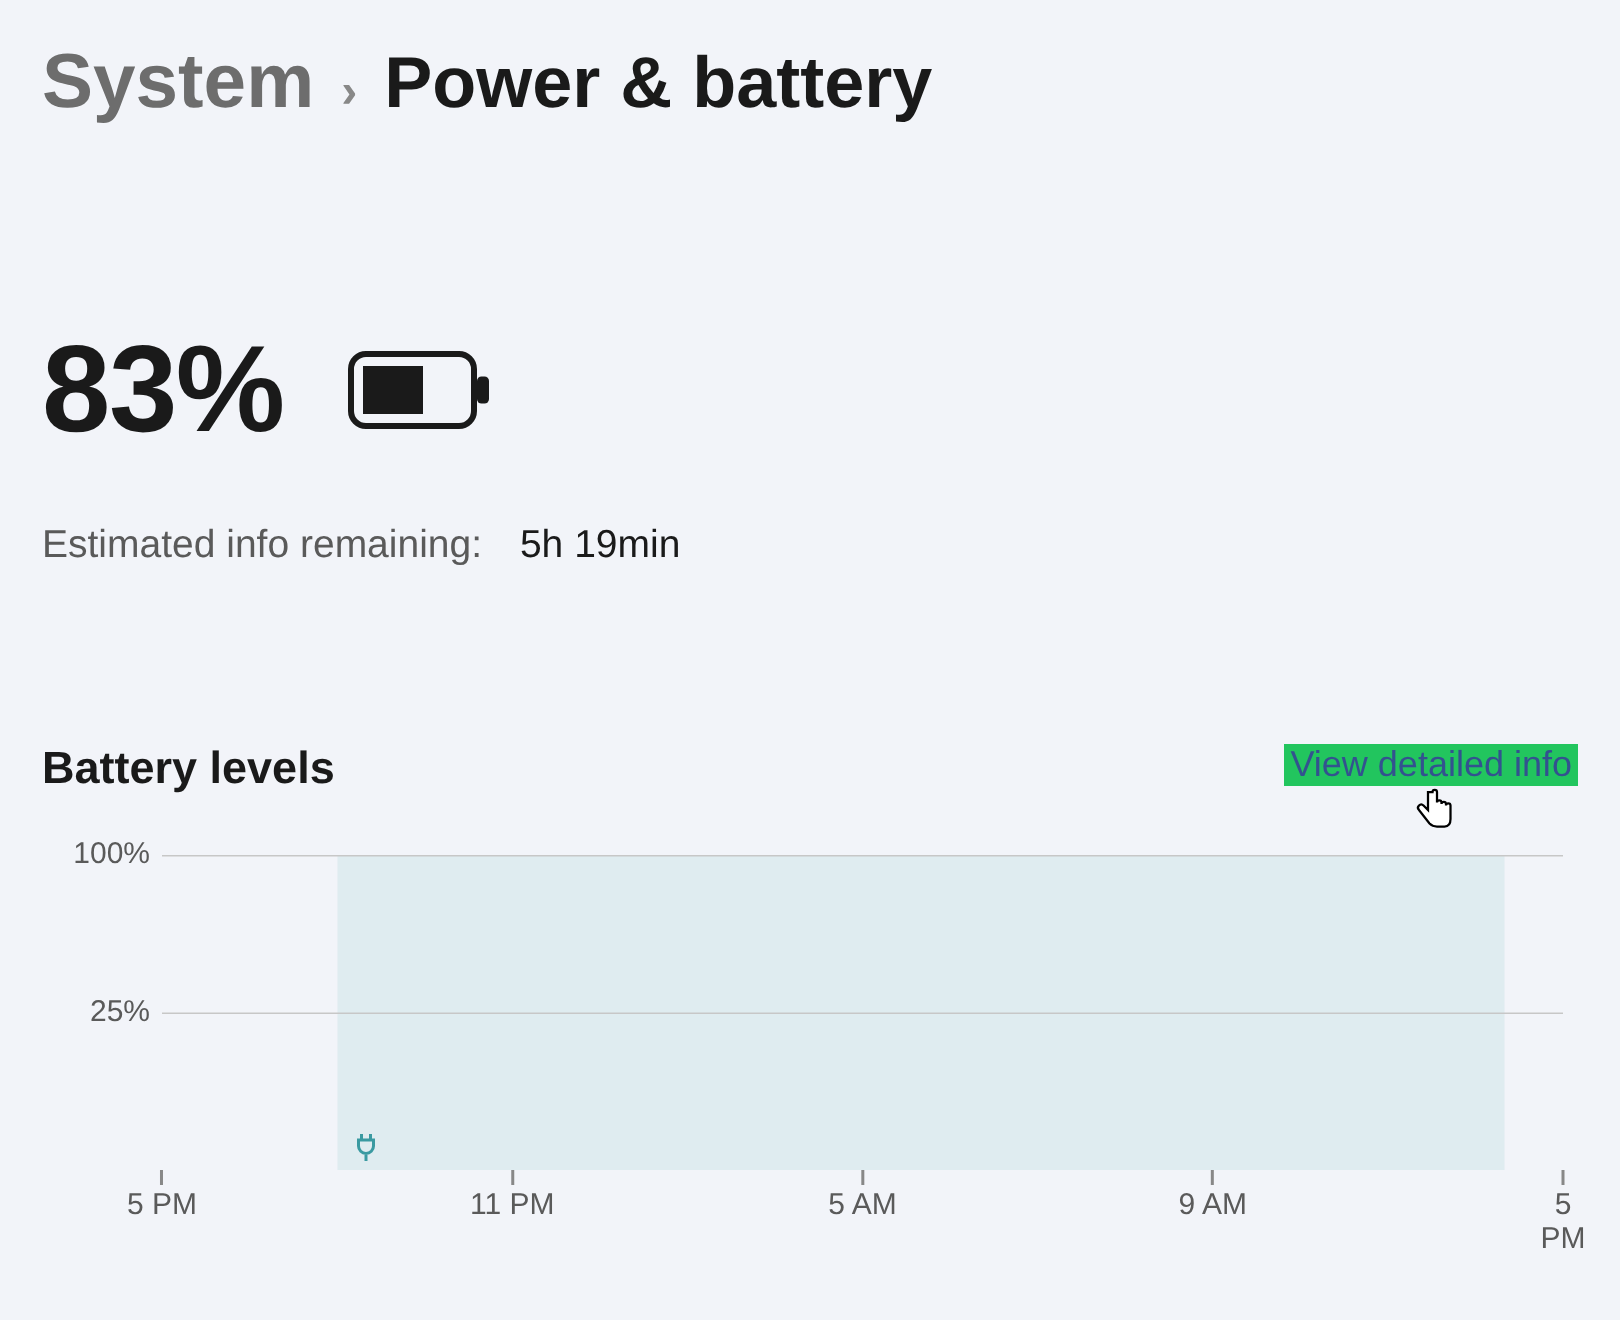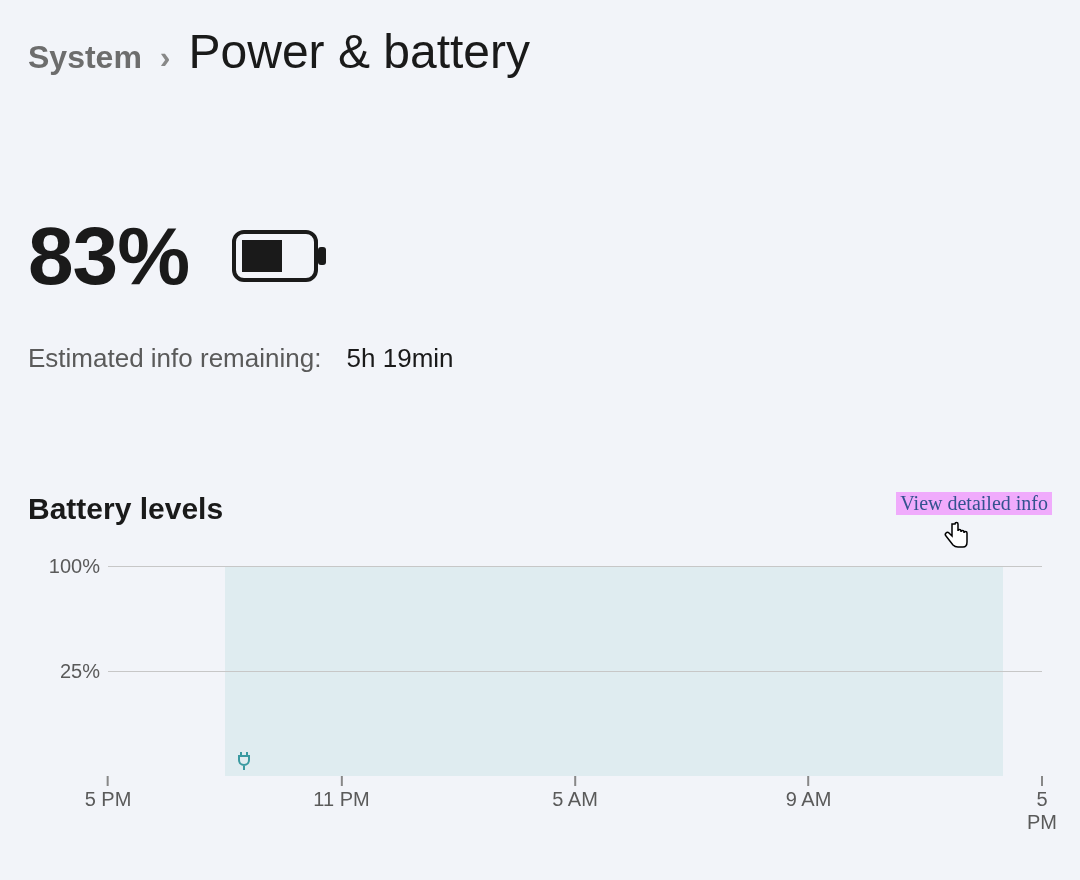--- a/index.html
+++ b/index.html
@@ -12,25 +12,25 @@
   }
   .breadcrumb {
     display: flex;
     align-items: baseline;
     gap: 18px;
     margin-bottom: 130px;
     margin-top: 4px;
   }
   .breadcrumb .page-title {
     font-size: 48px;
-    font-weight: 400;
+    font-weight: 700;
     color: #1a1a1a;
   }
   .breadcrumb .parent {
-    font-size: 32px;
+    font-size: 51px;
     font-weight: 600;
     color: #6d6d6d;
   }
   .breadcrumb .sep {
     font-size: 32px;
     color: #888;
     font-weight: 600;
   }
   .battery-block {
     display: flex;
@@ -60,27 +60,26 @@
     justify-content: space-between;
     align-items: flex-start;
     margin-bottom: 10px;
   }
   .chart-title {
     font-size: 30px;
     font-weight: 600;
     color: #1a1a1a;
   }
   .chart-link {
-    font-size: 20px;
+    font-size: 24px;
     color: #33528f;
-    background: #f0abfc;
+    background: #22c55e;
     padding: 0 4px;
     cursor: pointer;
     position: relative;
-    font-family: Liberation Serif, serif;
   }
   .cursor-hand {
     position: absolute;
     right: 80px;
     top: 28px;
   }
   .chart-wrap {
     position: relative;
     height: 280px;
     margin-top: 10px;

